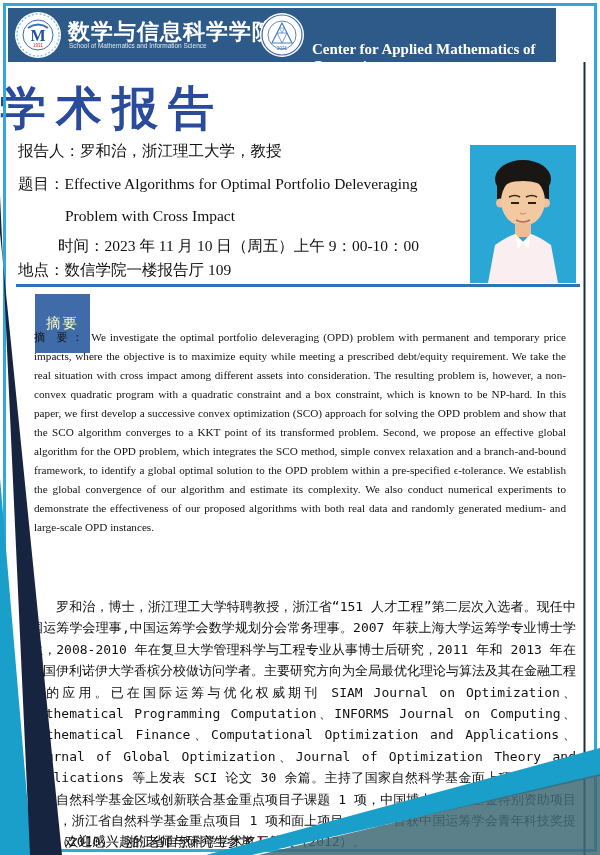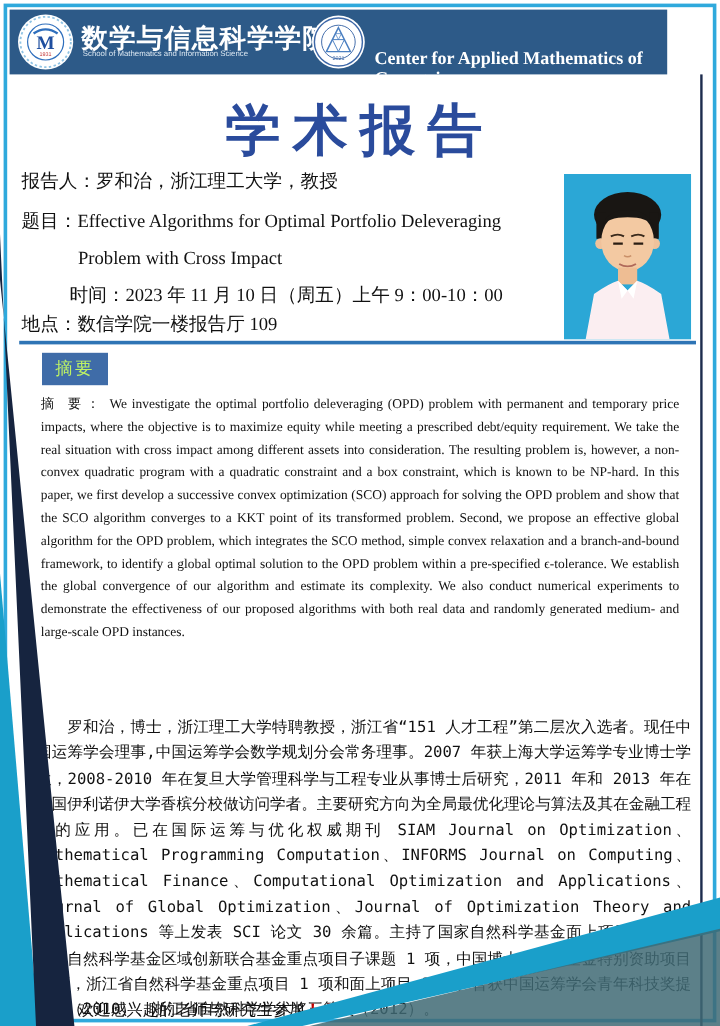--- a/index.html
+++ b/index.html
@@ -11,35 +11,35 @@
   .logo{position:absolute;border-radius:50%;background:#fff;}
   .school-logo{left:7px;top:4px;width:46px;height:46px;}
   .center-logo{left:252px;top:5px;width:44px;height:44px;}
   .school-name{position:absolute;left:60px;top:9px;color:#fff;font-size:22px;font-weight:bold;letter-spacing:1px;}
   .school-sub{position:absolute;left:61px;top:34px;color:#dce8f2;font-size:6.5px;}
   .center-name{position:absolute;left:302px;top:8px;color:#fff;font-size:15.5px;font-weight:bold;
                font-family:"Liberation Serif","DejaVu Serif",serif;}
   .center-sub{position:absolute;left:304px;top:33px;color:#fff;font-size:15px;font-weight:bold;
               font-family:"Liberation Serif","DejaVu Serif",serif;}
   
-  .title{position:absolute;left:0;top:78px;width:100%;text-align:center;color:#2a4b9c;
+  .title{position:absolute;left:0;top:78px;width:100%;color:#2a4b9c;
          font-size:46px;font-weight:bold;letter-spacing:10px;z-index:2;
          font-family:"Liberation Serif","DejaVu Serif",serif;}
   
   .info{position:absolute;left:18px;top:0;z-index:2;font-size:15.5px;color:#111;
         font-family:"Liberation Serif","DejaVu Serif",serif;}
   .info-line{position:absolute;white-space:nowrap;left:0;}
   .l-speaker{top:141px;} .l-topic1{top:174px;} .l-topic2{top:207px;left:47px;}
   .l-time{top:236px;margin-left:40px;} .l-venue{top:260px;}
   
   .photo{position:absolute;left:470px;top:145px;width:106px;height:138px;z-index:2;}
   
   .sep{position:absolute;left:16px;top:284px;width:564px;height:2.5px;background:#2e74b5;z-index:2;}
   
-  .sec-label{position:absolute;background:#3f6ca8;color:#bef264;font-size:14.5px;padding:4px 11px;z-index:2;
+  .sec-label{position:absolute;background:#3f6ca8;color:#fef9c3;font-size:14.5px;padding:20px 11px;z-index:2;
              font-family:"Liberation Serif","DejaVu Serif",serif;letter-spacing:2px;}
   .abs-label{left:35px;top:294px;}
   .bio-label{left:35px;top:564px;}
   
   .abstract{position:absolute;left:34px;top:328px;width:532px;z-index:2;
             font-family:"Liberation Serif","DejaVu Serif",serif;font-size:11.2px;line-height:19px;
             text-align:justify;color:#111;}
   .abstract .lead{letter-spacing:3px;}
   
   .bio{position:absolute;left:30px;top:596px;width:546px;z-index:2;

